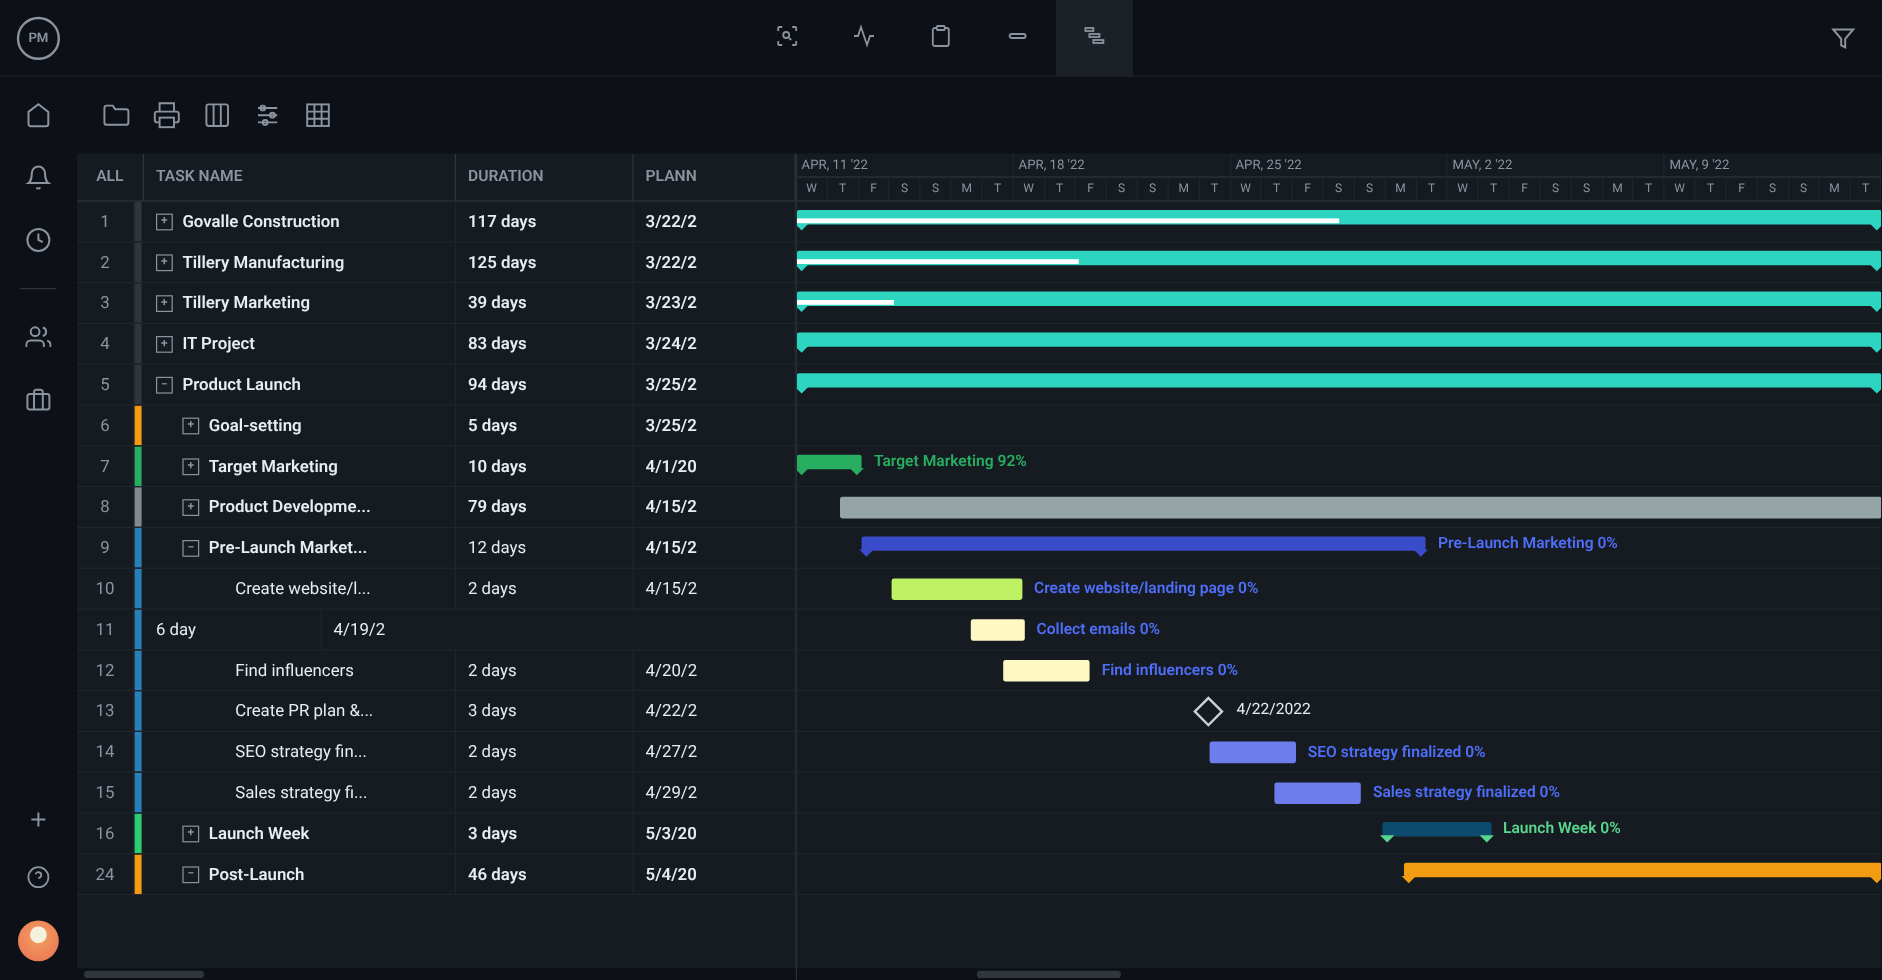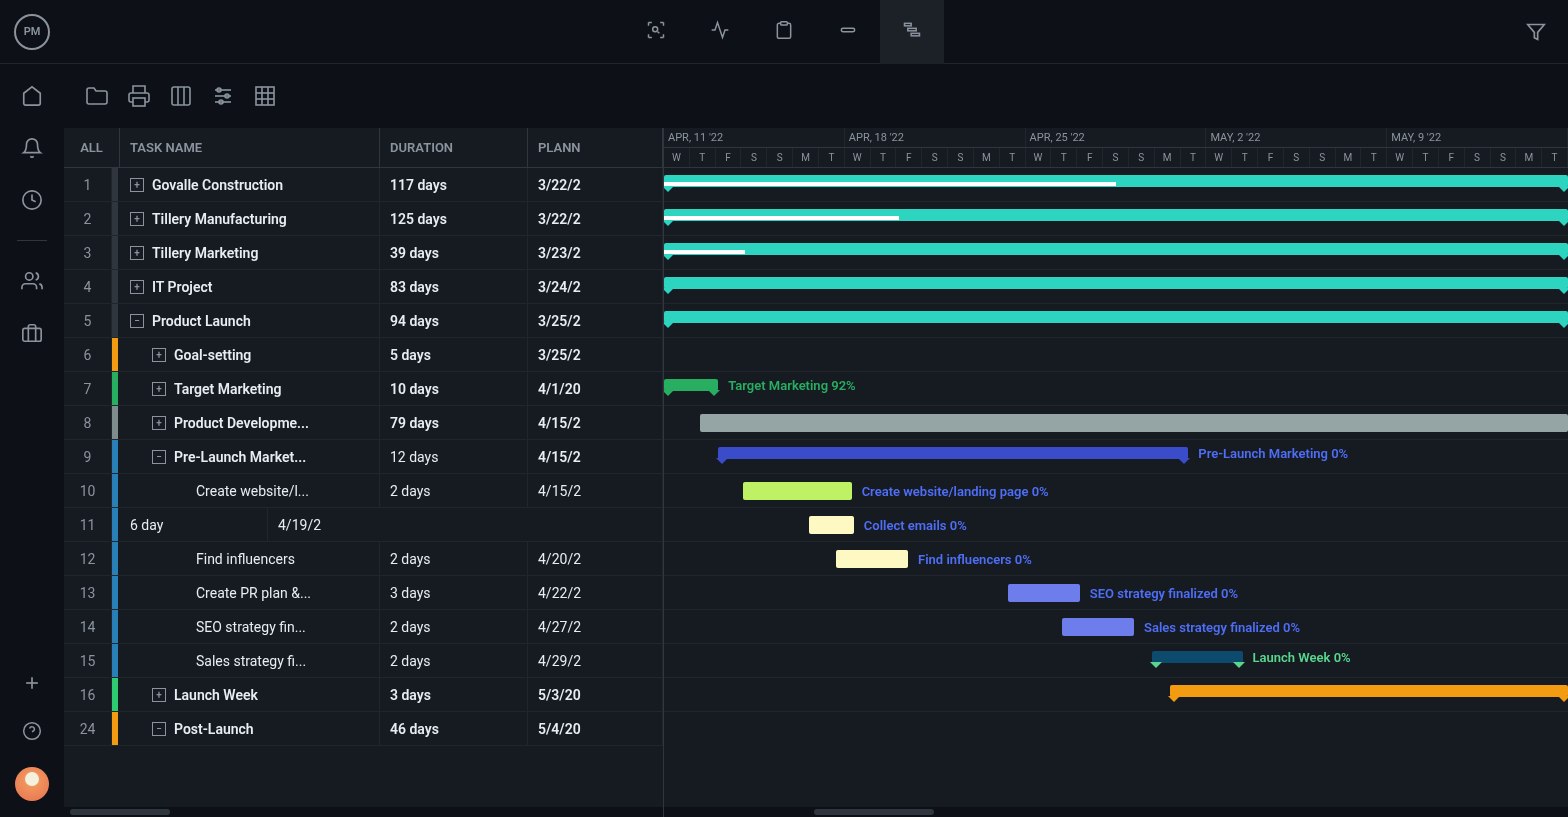--- a/index.html
+++ b/index.html
@@ -762,20 +762,24 @@
               <div class="bar" style="left: 16%; width: 5%; background: #fef9c3;">
                 <div class="bar-label" style="color: rgb(79, 110, 247);">Collect emails  0%</div>
               </div>
             </div>
             <div class="gantt-row">
               <div class="bar" style="left: 19%; width: 8%; background: #fef9c3;">
                 <div class="bar-label" style="color: rgb(79, 110, 247);">Find influencers  0%</div>
               </div>
             </div>
             <div class="gantt-row">
+              <div class="milestone" style="left: 37%;"></div>
+              <div class="ms-label" style="left: calc(37% + 32px);">4/22/2022</div>
+            </div>
+            <div class="gantt-row">
               <div class="bar" style="left: 38%; width: 8%; background: rgb(109, 125, 235);">
                 <div class="bar-label" style="color: rgb(79, 110, 247);">SEO strategy finalized  0%</div>
               </div>
             </div>
             <div class="gantt-row">
               <div class="bar" style="left: 44%; width: 8%; background: rgb(109, 125, 235);">
                 <div class="bar-label" style="color: rgb(79, 110, 247);">Sales strategy finalized  0%</div>
               </div>
             </div>
             <div class="gantt-row">

